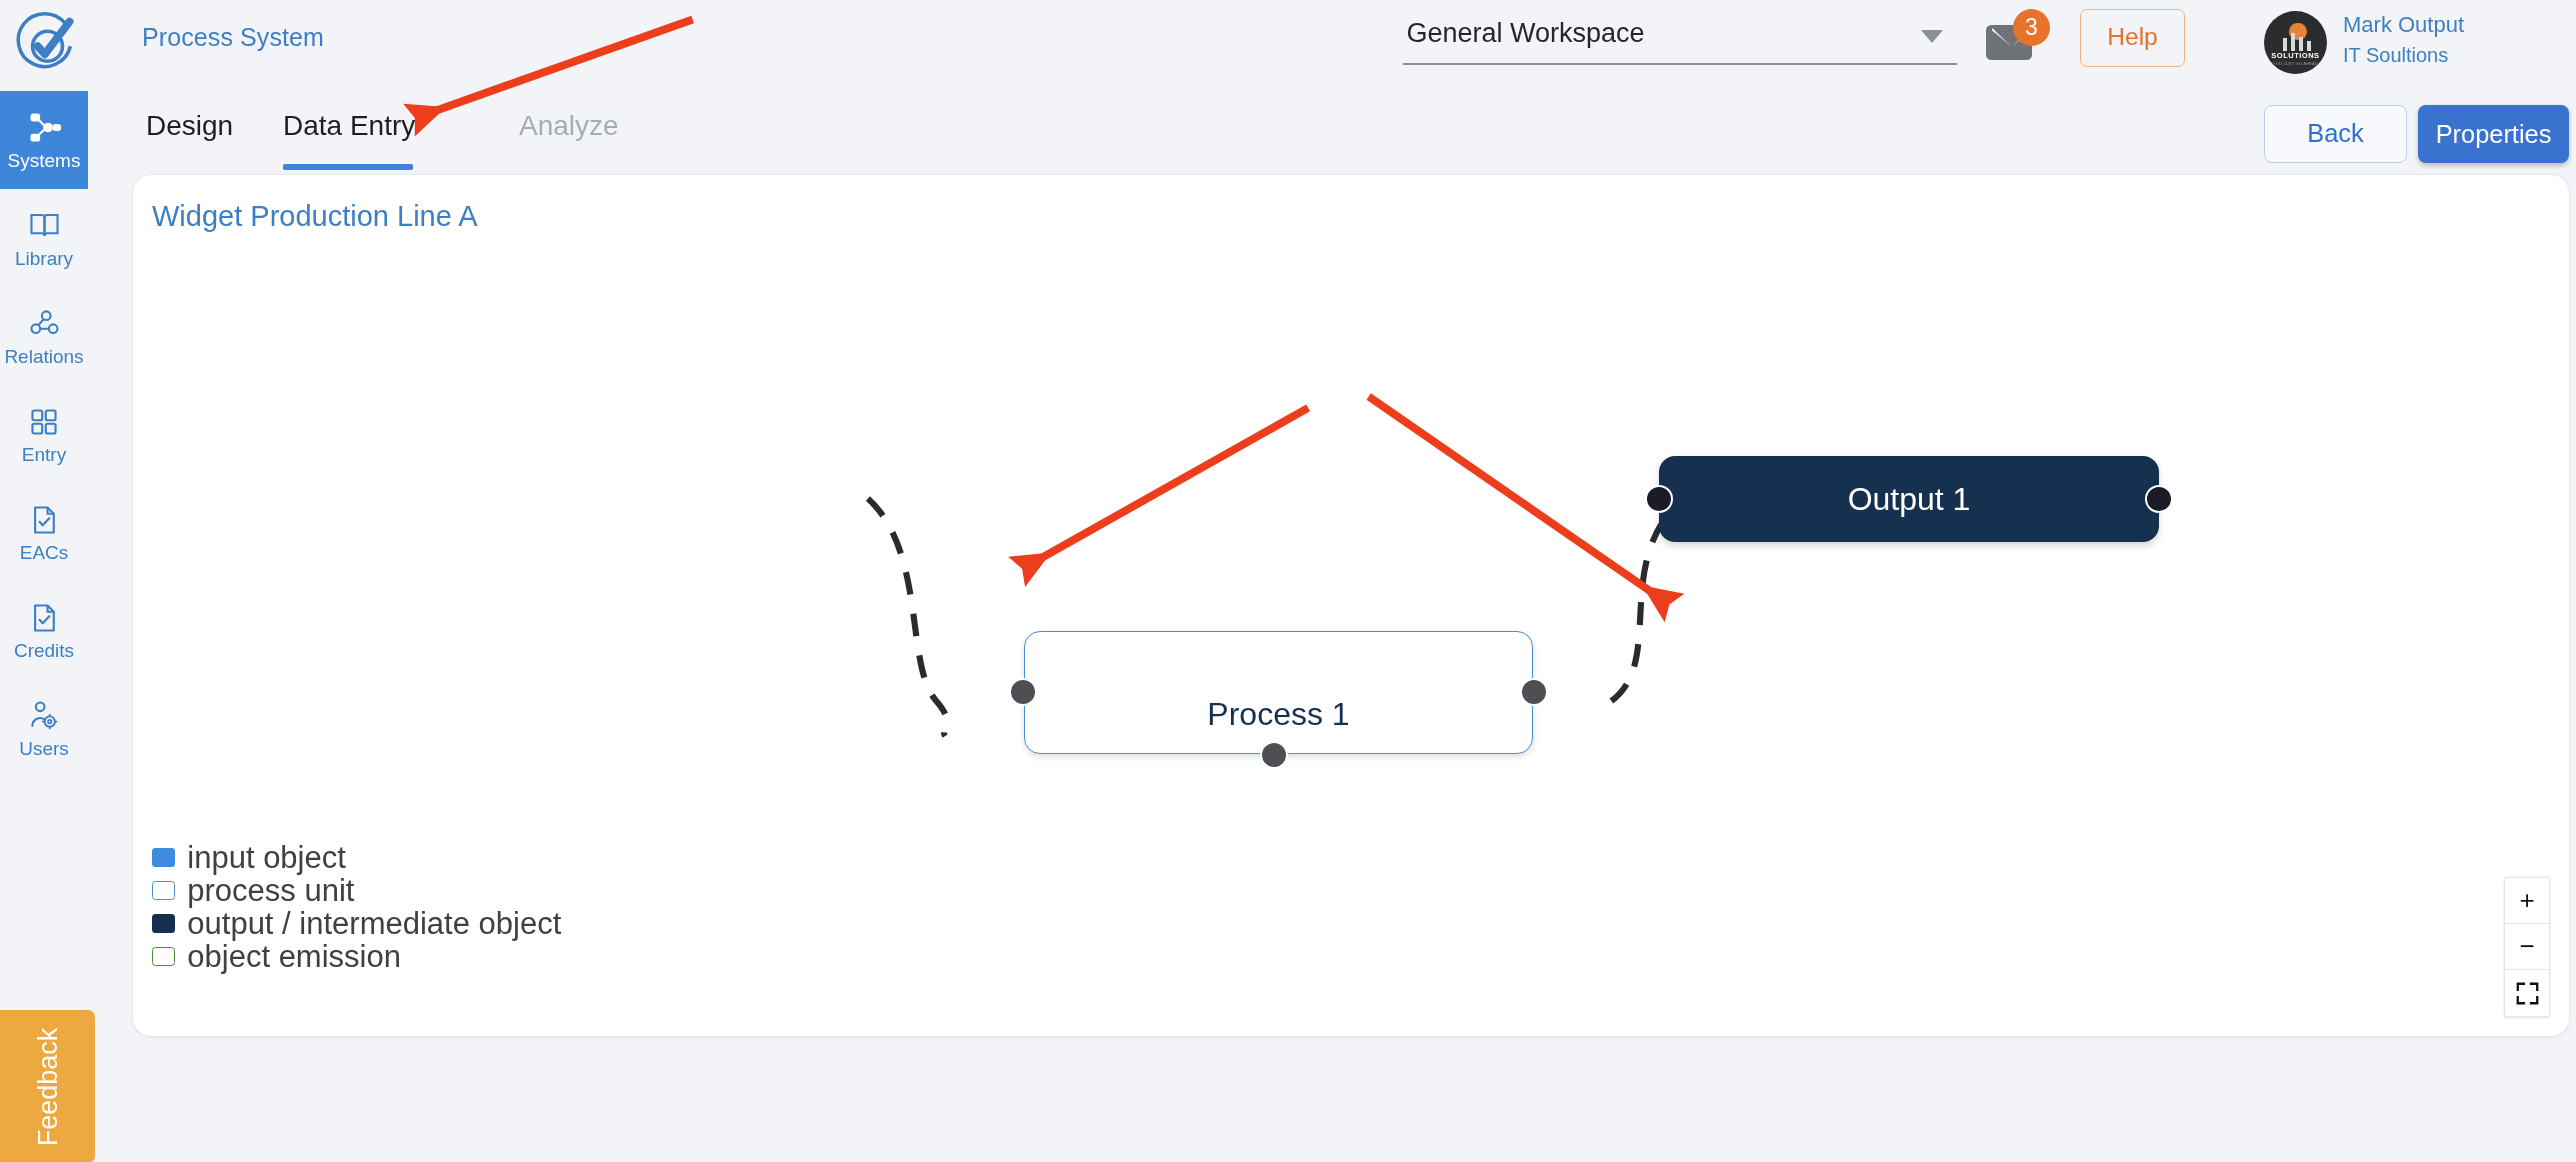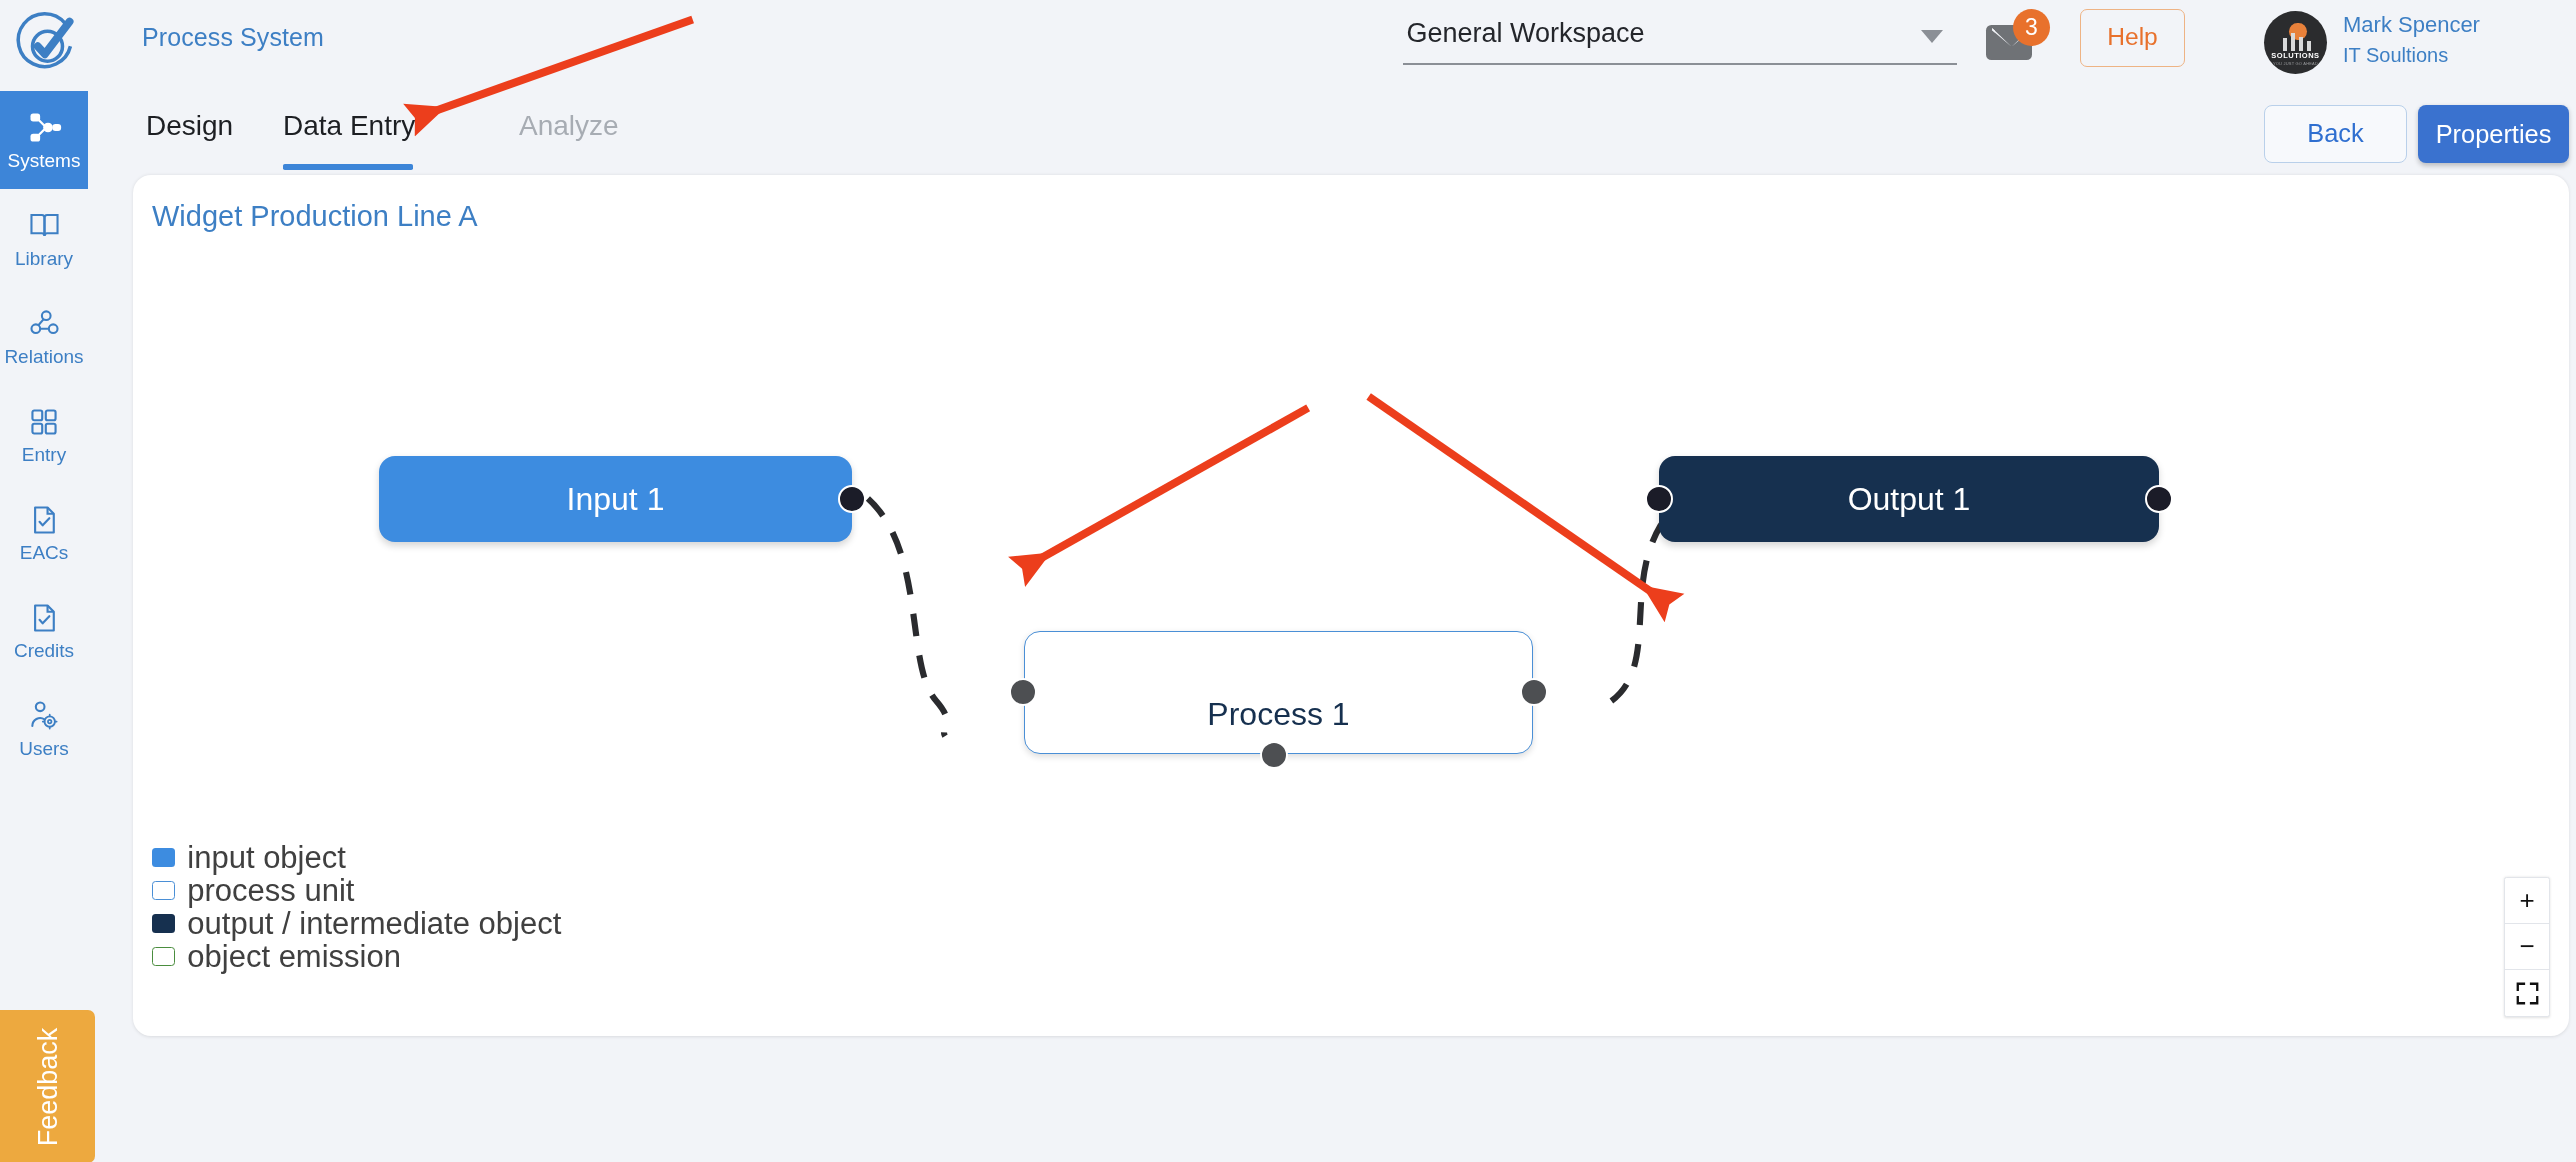--- a/index.html
+++ b/index.html
@@ -257,21 +257,21 @@
     <div class="user-block">
       <div class="avatar">
         <div class="sun"></div>
         <div class="bar b1"></div>
         <div class="bar b2"></div>
         <div class="bar b3"></div>
         <div class="bar b4"></div>
         <div class="brand">SOLUTIONS</div>
         <div class="tagline">YOU JUST GO AHEAD</div>
       </div>
-      <div class="user-name">Mark Spencer</div>
+      <div class="user-name">Mark Output</div>
       <div class="user-org">IT Soultions</div>
     </div>
   </div>
 
   <div class="sidebar">
 
     <div class="side-item active">
       <div class="s-ico">
         <svg width="35" height="35" viewBox="0 0 40 40">
           <rect x="4" y="4" width="11" height="9" rx="3" fill="#fff"></rect>
@@ -372,24 +372,20 @@
 
     <div class="canvas-title">Widget Production Line A</div>
 
     <svg class="edges" viewBox="0 0 2778 998">
 
       <path d="M838 369 C 905 430, 880 560, 916 600 C 940 628, 920 630, 926 640" fill="none" stroke="#2a2b2e" stroke-width="7" stroke-dasharray="26 22" stroke-linecap="butt"></path>
 
       <path d="M1686 600 C 1740 560, 1700 470, 1742 400 C 1755 380, 1745 375, 1752 369" fill="none" stroke="#2a2b2e" stroke-width="7" stroke-dasharray="26 22" stroke-linecap="butt"></path>
     </svg>
 
-    <div class="node node-input">
-      <span class="lbl">Input 1</span>
-      <div class="port dark" style="right:-14px; top:29px;"></div>
-    </div>
 
     <div class="node node-output">
       <span class="lbl">Output 1</span>
       <div class="port dark" style="left:-14px; top:29px;"></div>
       <div class="port dark" style="right:-14px; top:29px;"></div>
     </div>
 
     <div class="node node-process">
       <span class="lbl">Process 1</span>
       <div class="port gray" style="left:-16px; top:46px;"></div>

